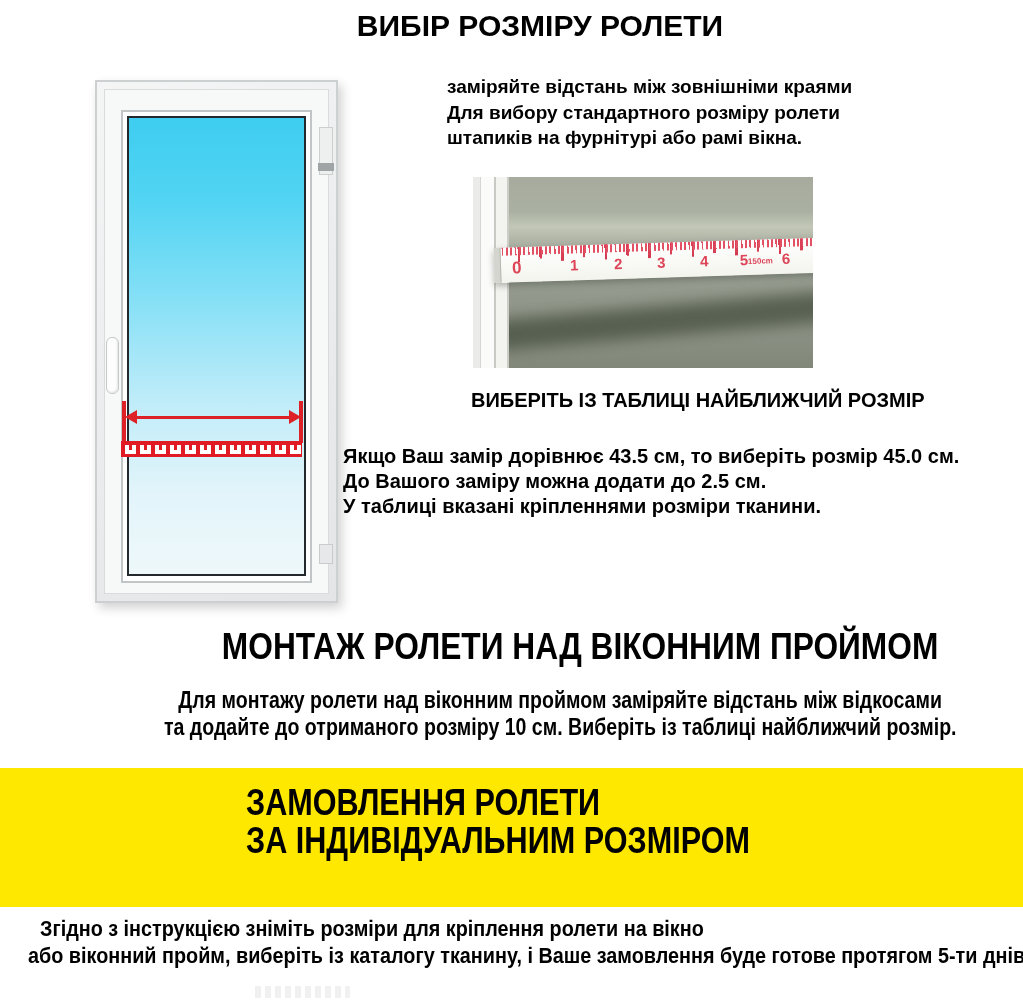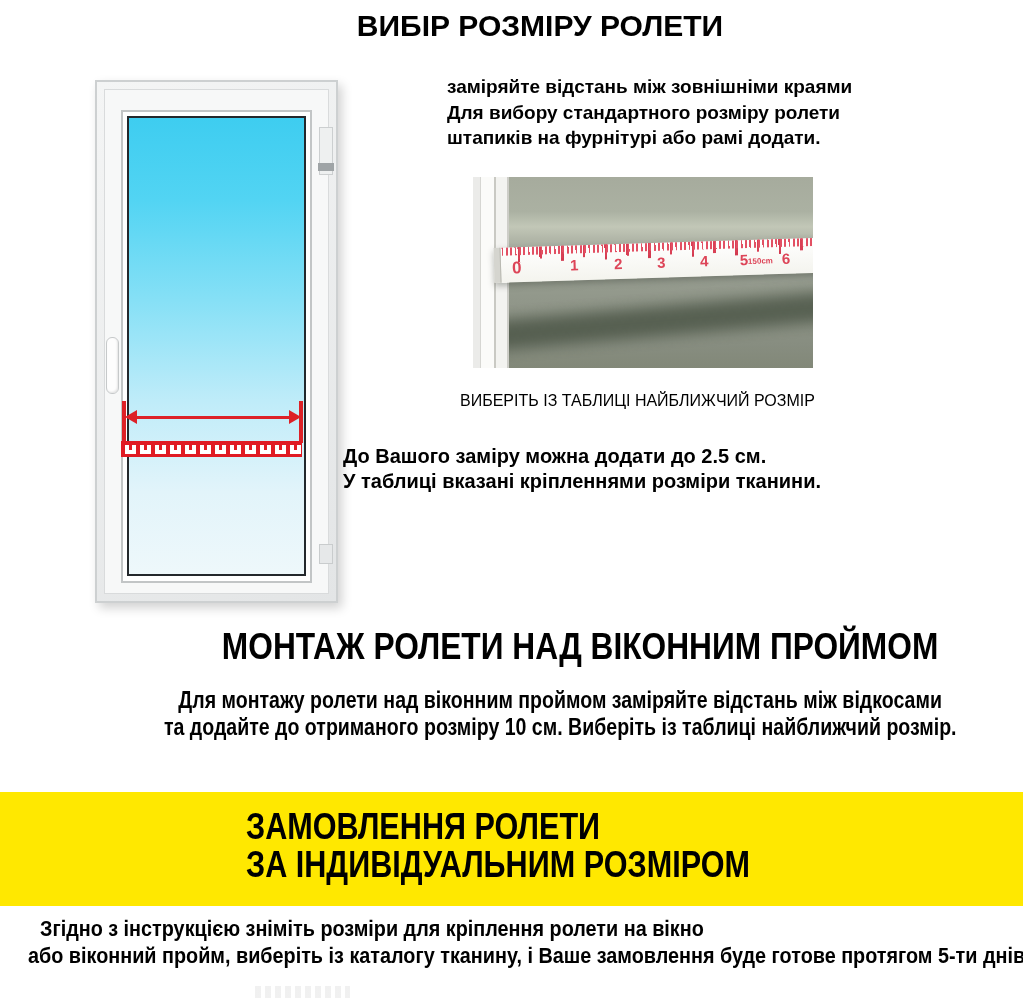--- a/index.html
+++ b/index.html
@@ -64,25 +64,25 @@
       repeating-linear-gradient(90deg, #d23a50 0 2.6px, transparent 2.6px 43.5px);
     background-size:100% 8px, 100% 12px, 100% 15px;
     background-position:8px 0, 24px 0, 24px 0;
     background-repeat:no-repeat; }
   .tnum  { position:absolute; top:11px; color:#dd4558; font-weight:bold; font-size:15px; }
   .tunit { position:absolute; top:17px; left:254px; color:#dd4558; font-weight:bold; font-size:8px; }
 
   
   .title { left:57px; top:9px; width:966px; text-align:center; font-size:30px; font-weight:bold; }
   .intro { left:447px; top:74px; font-size:19px; font-weight:bold; line-height:25.5px; }
-  .pick  { left:460px; top:387px; font-size:16px; font-weight:normal; line-height:27px; }
+  .pick  { left:471px; top:387px; font-size:20px; font-weight:bold; line-height:27px; }
   .example { left:343px; top:444px; font-size:20px; font-weight:bold; line-height:25px; }
   .h2wrap { left:90px; top:627px; width:980px; text-align:center; font-size:36px; font-weight:bold; line-height:40px; }
   .mountbody { left:60px; top:687px; width:1000px; text-align:center; font-size:23px; font-weight:bold; line-height:26.5px; }
-  .banner { left:0; top:792px; width:1023px; height:114px; background:#ffe800; }
+  .banner { left:0; top:768px; width:1023px; height:139px; background:#ffe800; }
   .banner-line { position:absolute; left:246px; font-size:36px; font-weight:bold; }
   .footer-line { font-size:22px; font-weight:bold; }
   .wm { left:255px; top:986px; width:95px; height:12px; opacity:0.12;
         background:repeating-linear-gradient(90deg,#888 0 6px,transparent 6px 10px); }
 </style>
 </head>
 <body>
 
 <div class="page">
 
@@ -102,21 +102,21 @@
     <div class="m-tick" style="left:204px;"></div>
     <div class="m-line"></div>
     <div class="m-ah-l"></div>
     <div class="m-ah-r"></div>
     <div class="m-strip"></div>
   </div>
 
   <div class="abs intro">
     <div class="nw">заміряйте відстань між зовнішніми краями</div>
     <div class="nw">Для вибору стандартного розміру ролети</div>
-    <div class="nw">штапиків на фурнітурі або рамі додати.</div>
+    <div class="nw">штапиків на фурнітурі або рамі вікна.</div>
   </div>
 
   <div class="abs photo">
     <div class="ph-glassbg"></div>
     <div class="ph-streak"></div>
     <div class="ph-strip1"></div>
     <div class="ph-strip2"></div>
     <div class="ph-strip3"></div>
     <div class="ph-tape">
       <div class="ph-tape-tip"></div>
@@ -130,20 +130,21 @@
       <span class="tunit">150cm</span>
       <span class="tnum" style="left:288px;">6</span>
     </div>
   </div>
 
   <div class="abs pick">
     <div class="nw">ВИБЕРІТЬ ІЗ ТАБЛИЦІ НАЙБЛИЖЧИЙ РОЗМІР</div>
   </div>
 
   <div class="abs example">
+    <div class="nw">Якщо Ваш замір дорівнює 43.5 см, то виберіть розмір 45.0 см.</div>
     <div class="nw">До Вашого заміру можна додати до 2.5 см.</div>
     <div class="nw">У таблиці вказані кріпленнями розміри тканини.</div>
   </div>
 
   <div class="abs h2wrap">
     <span class="cond cx88">МОНТАЖ РОЛЕТИ НАД ВІКОННИМ ПРОЙМОМ</span>
   </div>
 
   <div class="abs mountbody">
     <div><span class="cond cx85">Для монтажу ролети над віконним проймом заміряйте відстань між відкосами</span></div>

